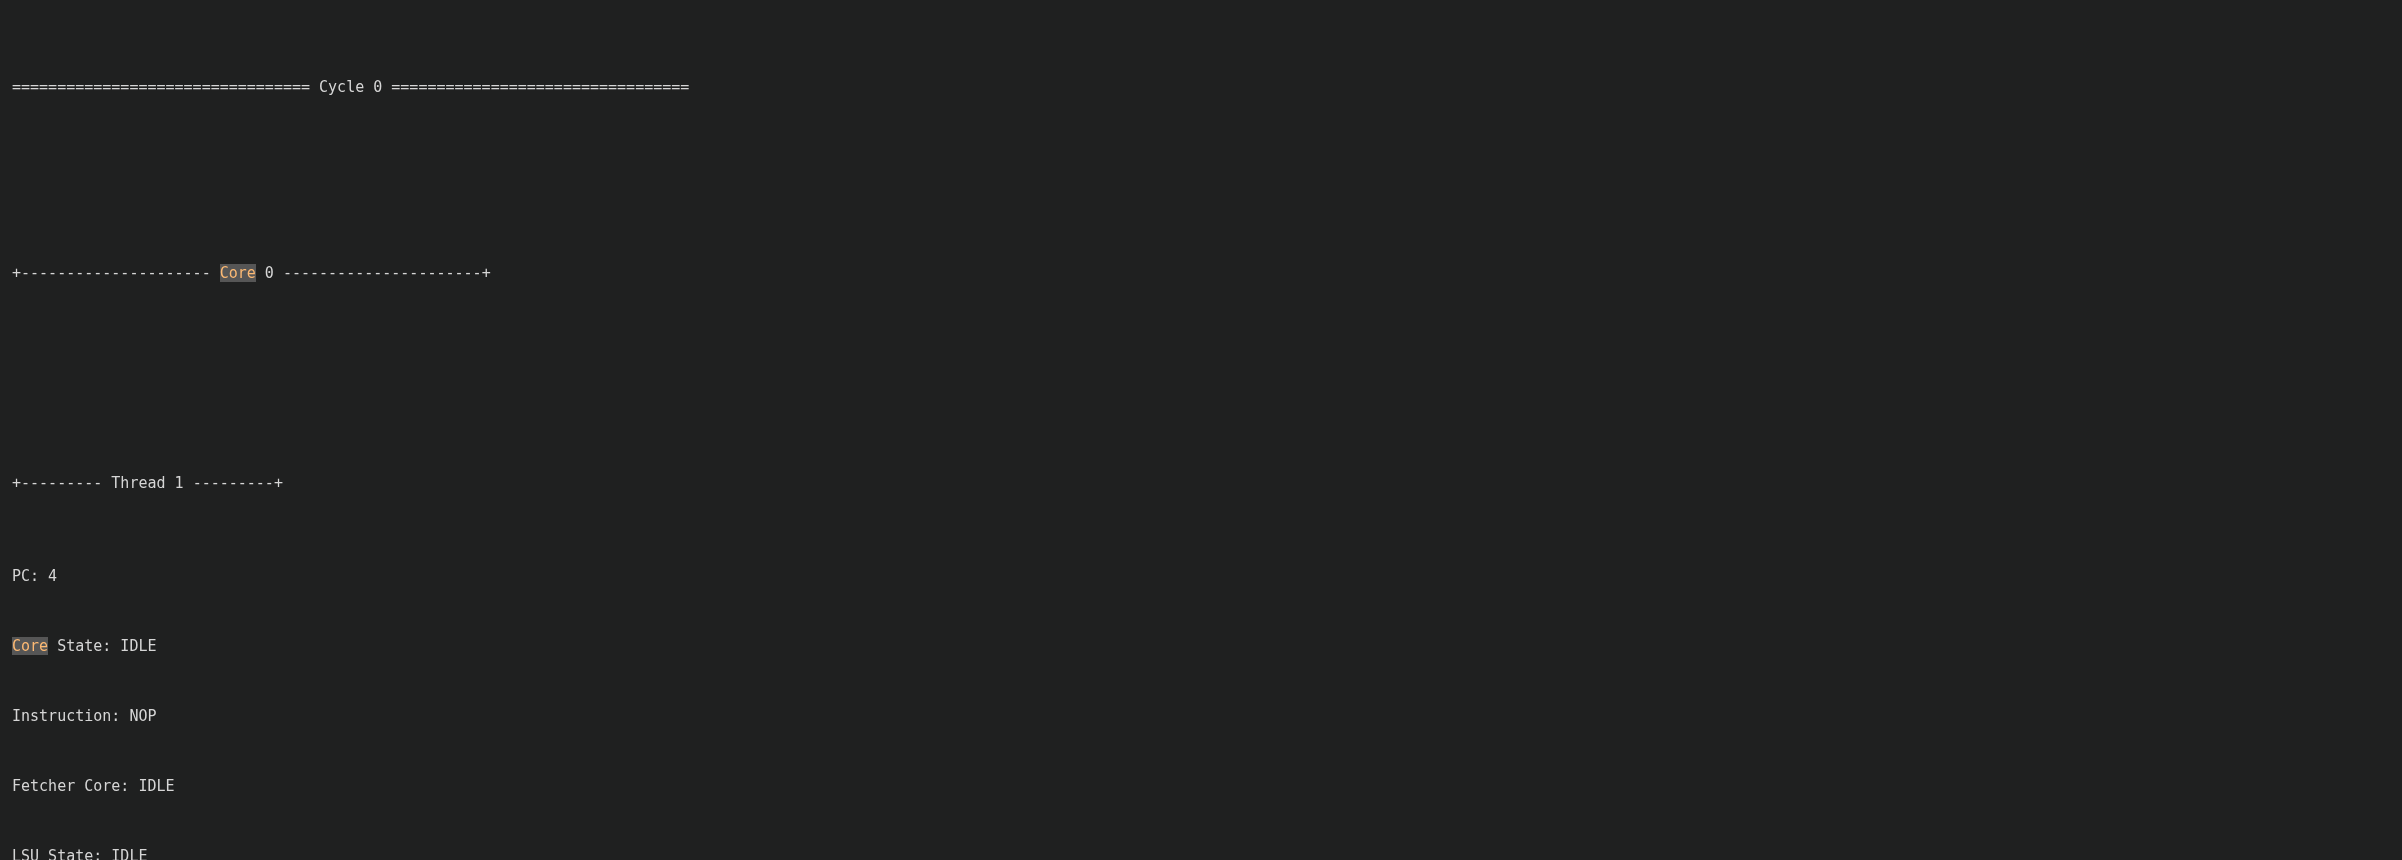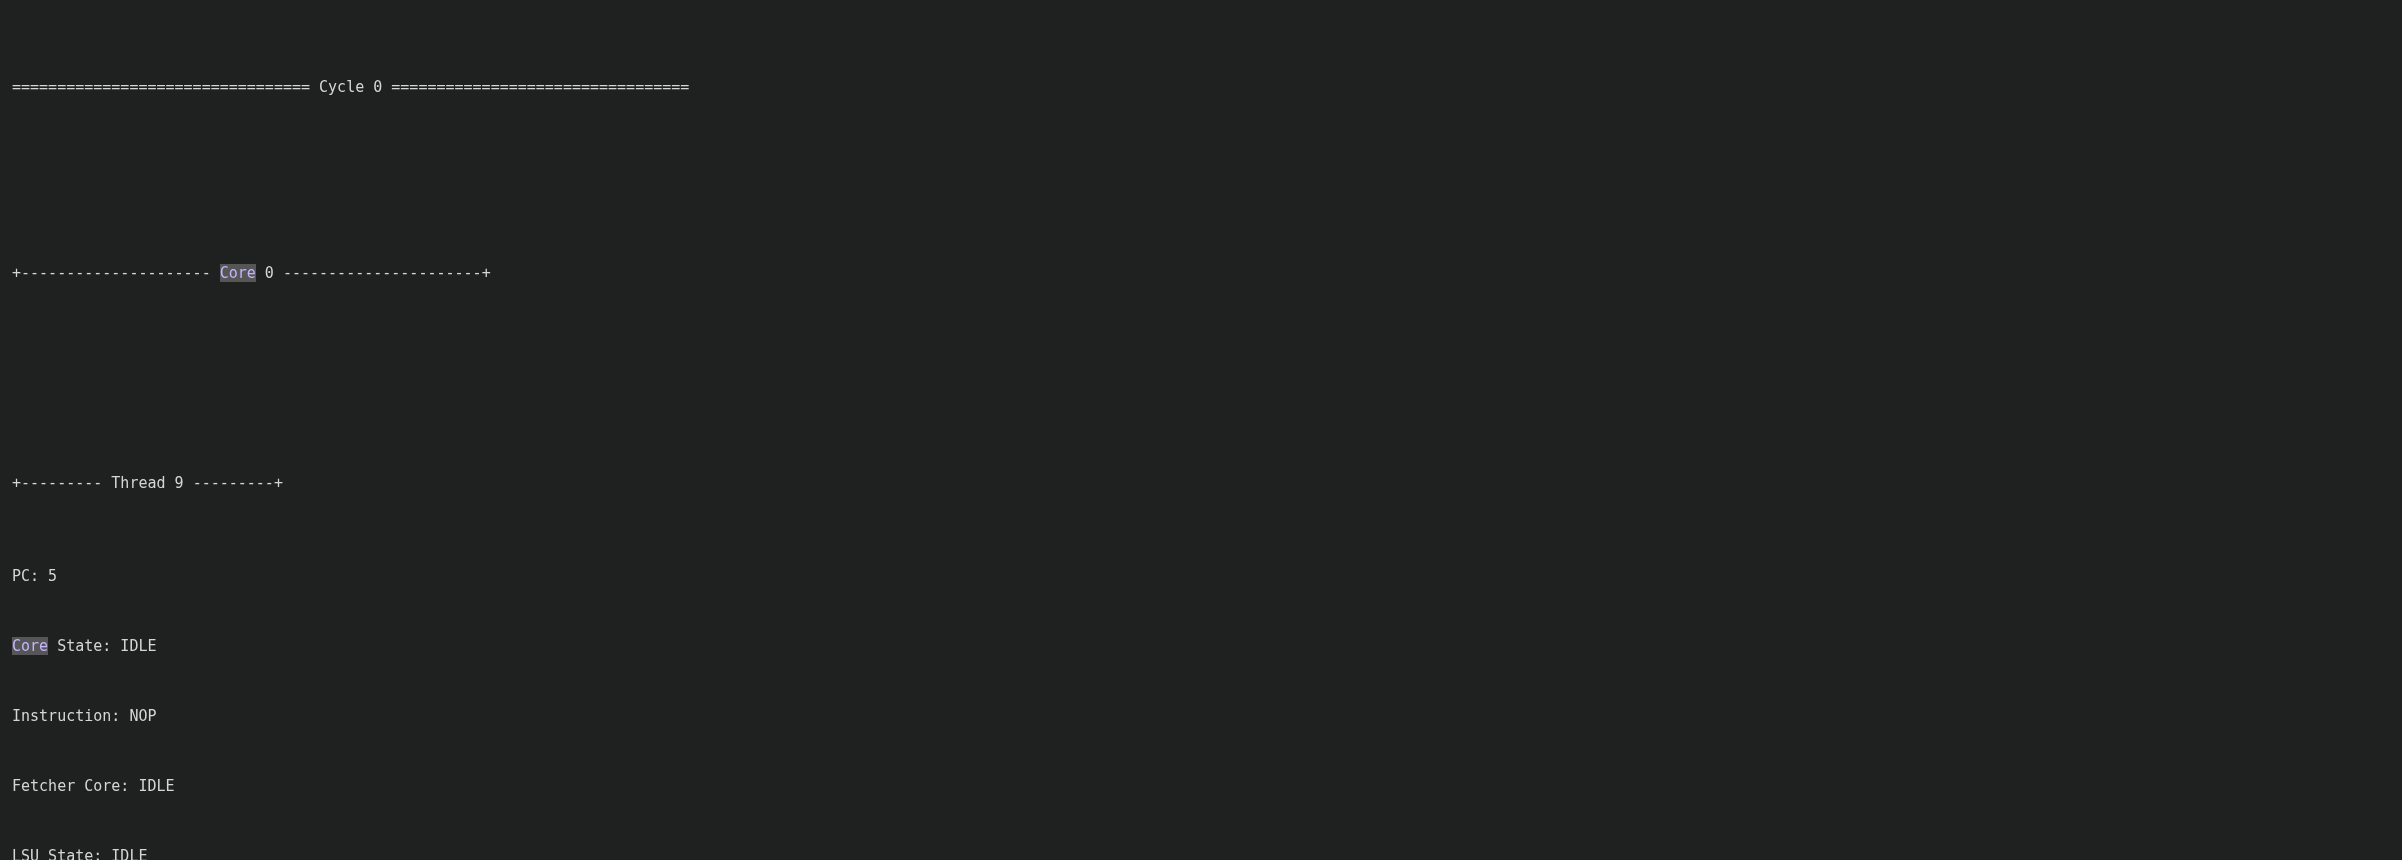--- a/index.html
+++ b/index.html
@@ -30,43 +30,43 @@
   .line {
     white-space: pre;
     min-height: 23.3px;
     font-variant-ligatures: none;
   }
   .blank {
     height: 23.3px;
   }
   .hl {
     background: #565656;
-    color: #c4b5fd;
+    color: #fdba74;
   }
   .seg {
     white-space: pre;
   }
 </style>
 </head>
 <body>
 
 <div id="terminal">
 
   <div class="line"><span class="seg">=================================</span><span class="seg"> Cycle 0 </span><span class="seg">=================================</span></div>
 
   <div class="line blank"></div>
 
   <div class="line"><span class="seg">+</span><span class="seg">---------------------</span><span class="seg"> </span><span class="seg hl">Core</span><span class="seg"> 0 </span><span class="seg">----------------------</span><span class="seg">+</span></div>
 
   <div class="line blank"></div>
 
   
-  <div class="line"><span class="seg">+</span><span class="seg">---------</span><span class="seg"> Thread 9 </span><span class="seg">---------</span><span class="seg">+</span></div>
+  <div class="line"><span class="seg">+</span><span class="seg">---------</span><span class="seg"> Thread 1 </span><span class="seg">---------</span><span class="seg">+</span></div>
 
-  <div class="line">PC: 5</div>
+  <div class="line">PC: 4</div>
   <div class="line"><span class="seg hl">Core</span><span class="seg"> State: IDLE</span></div>
   <div class="line">Instruction: NOP</div>
   <div class="line">Fetcher Core: IDLE</div>
   <div class="line">LSU State: IDLE</div>
   
   
   
 
   
 

